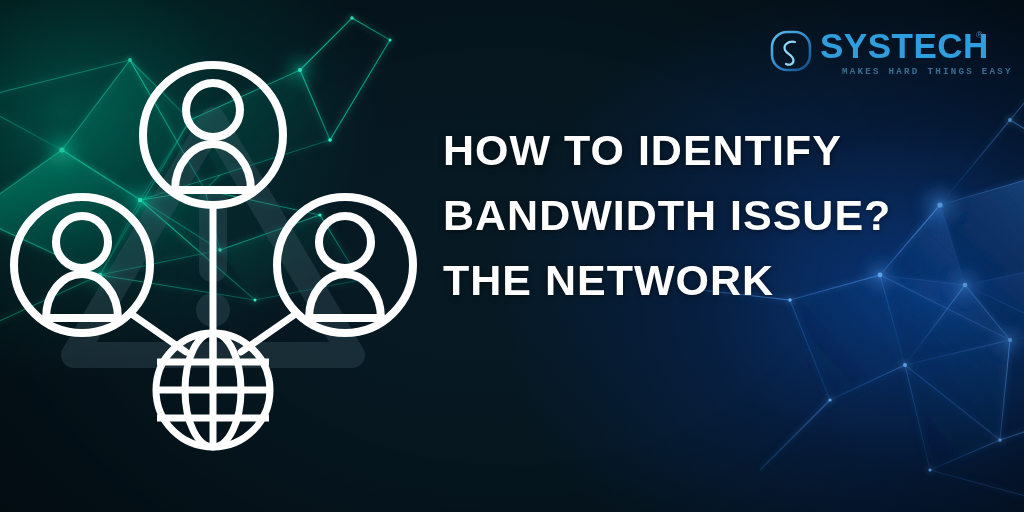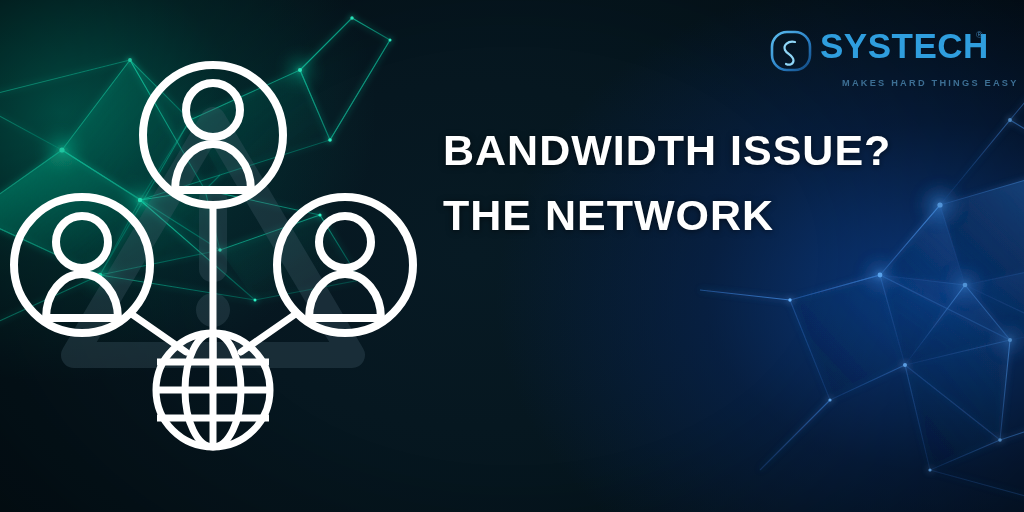--- a/index.html
+++ b/index.html
@@ -99,23 +99,23 @@
     position: absolute;
     left: 208px;
     top: 4px;
     color: #3f7fae;
     font-size: 9px;
     font-family: "Liberation Sans", sans-serif;
   }
   .logo-tagline {
     position: absolute;
     left: 54px;
-    top: 52px;
+    top: 40px;
     color: #3c6e93;
-    font-family: Liberation Sans, sans-serif;
+    font-family: Liberation Mono, monospace;
     font-size: 9.2px;
     font-weight: bold;
     letter-spacing: 2.25px;
     white-space: nowrap;
     padding-left: 20px;
   }
 </style>
 </head>
 <body>
 
@@ -287,20 +287,21 @@
       <circle cx="213" cy="390" r="57"></circle>
       <line x1="213" y1="333" x2="213" y2="447"></line>
       <ellipse cx="213" cy="390" rx="28" ry="57"></ellipse>
       <line x1="157" y1="362" x2="269" y2="362"></line>
       <line x1="156" y1="390" x2="270" y2="390"></line>
       <line x1="157" y1="418" x2="269" y2="418"></line>
     </g>
   </svg>
 
   <div class="title-block">
+    <div class="title-line">HOW TO IDENTIFY</div>
     <div class="title-line">BANDWIDTH ISSUE?</div>
     <div class="title-line">THE NETWORK</div>
   </div>
 
   <div class="logo">
     <svg class="logo-mark" viewBox="0 0 46 46" xmlns="http://www.w3.org/2000/svg">
       <defs>
         <linearGradient id="markStroke" x1="0" y1="0" x2="1" y2="1">
           <stop offset="0%" stop-color="#5fc0f0"></stop>
           <stop offset="55%" stop-color="#2b82c8"></stop>

